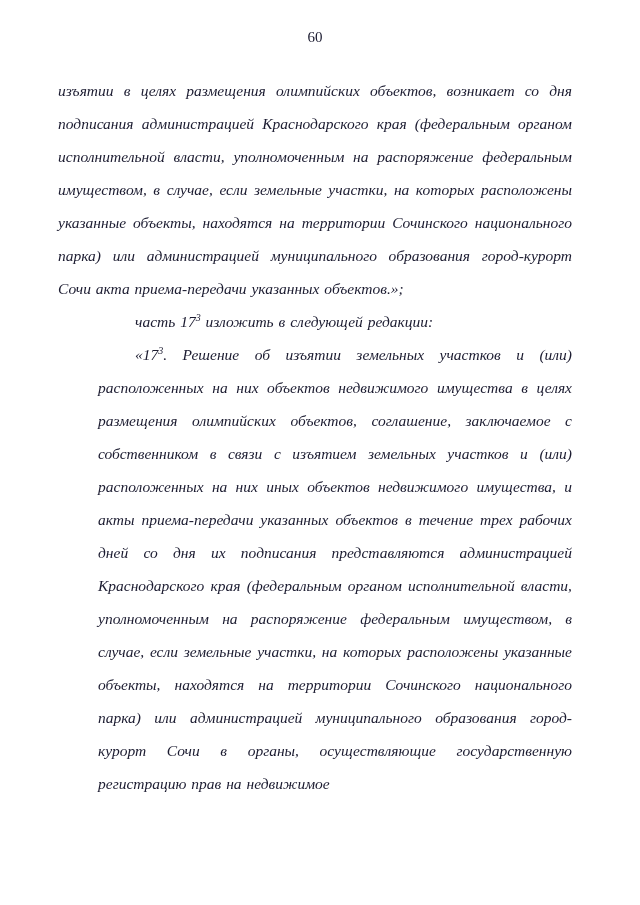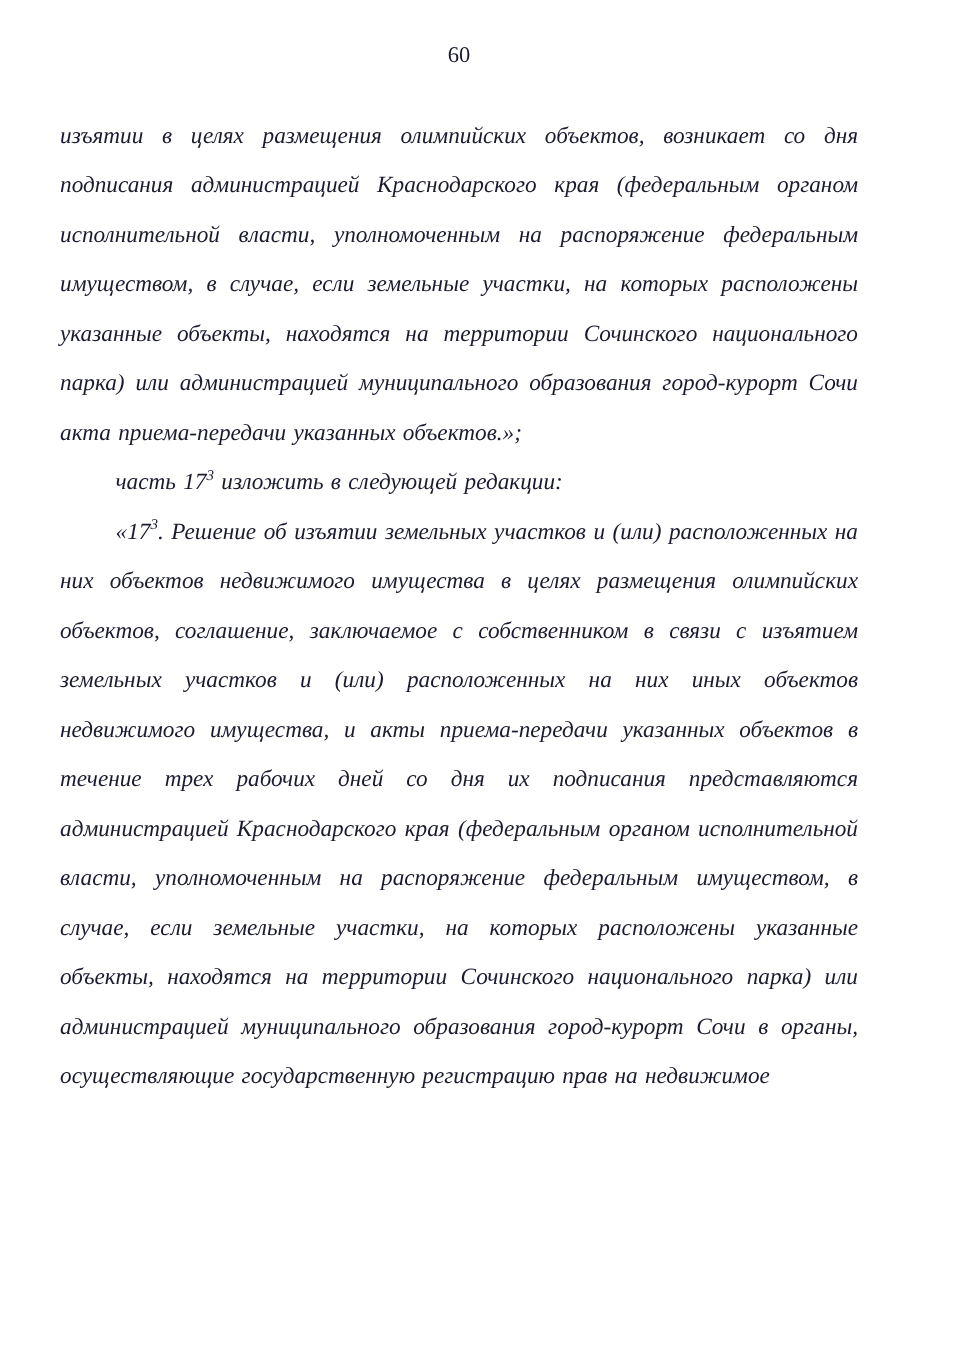--- a/index.html
+++ b/index.html
@@ -6,21 +6,21 @@
       margin: 0;
       padding: 0;
       background: #ffffff;
     }
     .page {
       position: relative;
       width: 640px;
       height: 905px;
       background: #ffffff;
       box-sizing: border-box;
-      padding: 28px 68px 0 40px;
+      padding: 28px 68px 0 58px;
       font-family: "Liberation Serif", serif;
       color: #1b1b30;
       overflow: hidden;
     }
     .page-number {
       text-align: center;
       font-size: 15px;
       line-height: 18px;
       margin: 0 0 28px 0;
       font-family: "Liberation Serif", serif;
@@ -28,20 +28,21 @@
     .para {
       font-size: 15.5px;
       line-height: 33px;
       text-align: justify;
       margin: 0;
       word-spacing: 1px;
       font-style: italic;
     }
     .para.indent {
       text-indent: 37px;
+      margin-left: 40px;
     }
     .para sup {
       font-size: 10px;
       line-height: 0;
       vertical-align: super;
     }
   </style>
 </head>
 <body>
 

